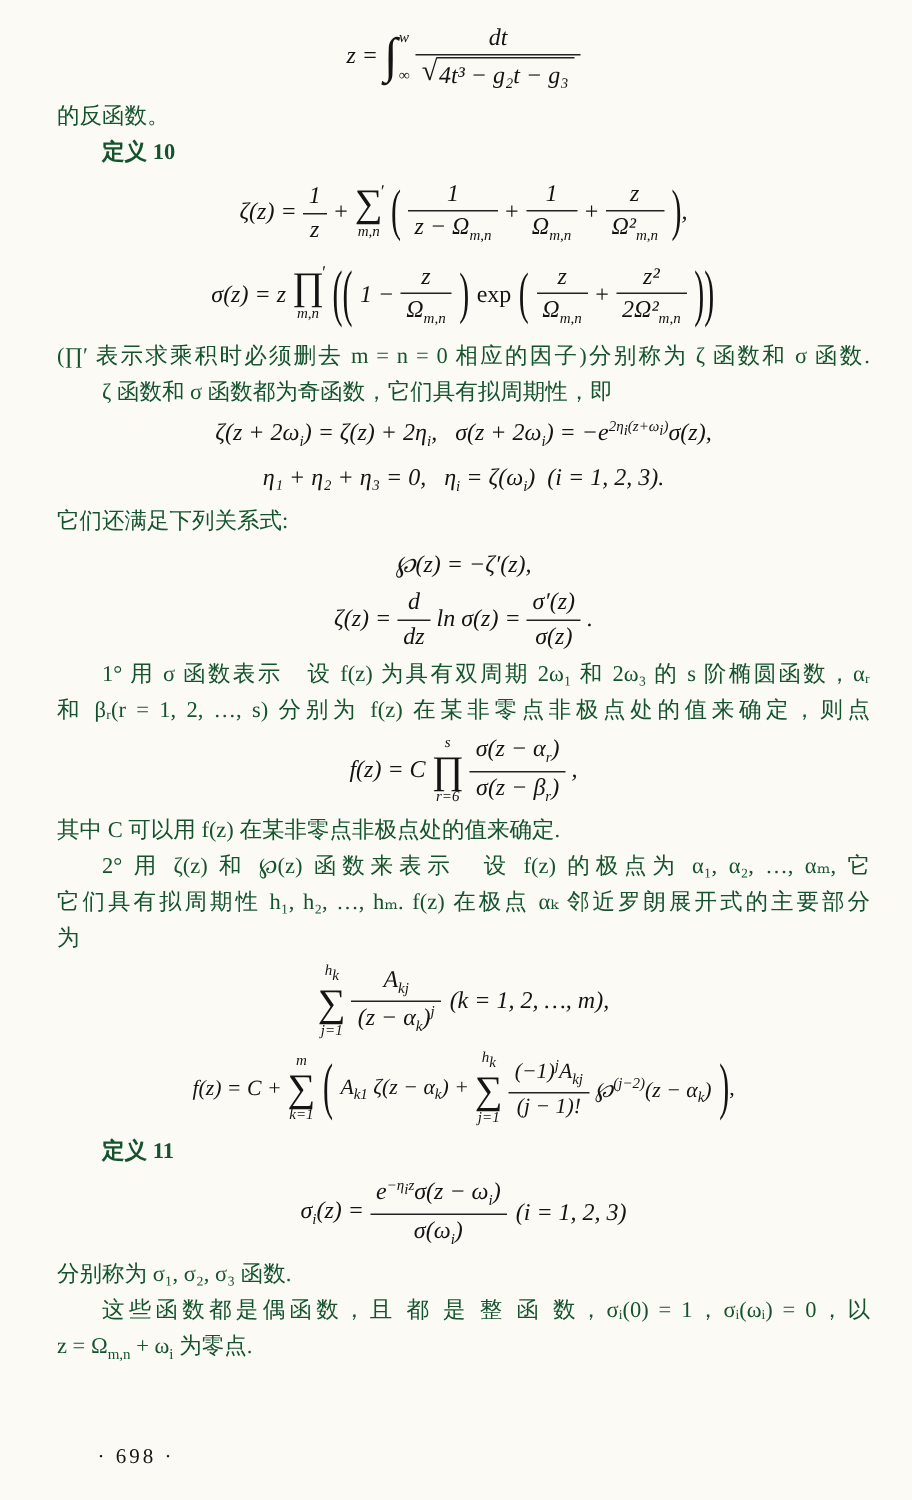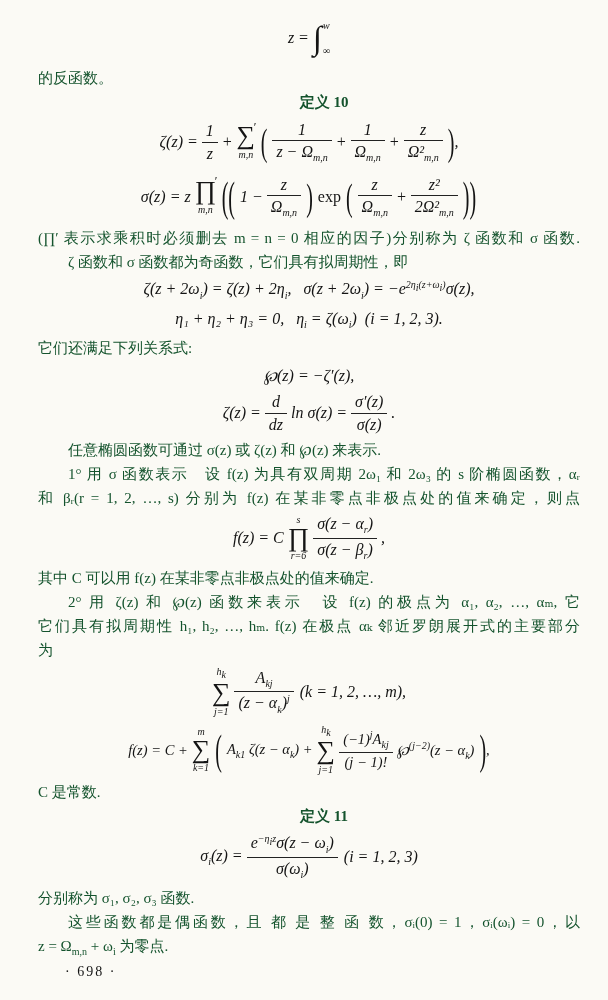--- a/index.html
+++ b/index.html
@@ -11,21 +11,21 @@
     overflow:hidden;
   }
   .page{position:relative;width:608px;height:1000px;}
   .content{padding:10px 28px 0 38px;}
   p.cn{
     font-size:15px;line-height:24px;margin:0;
     color:#14532d;
   }
   .indent{text-indent:2em;}
   .j{text-align:justify;text-align-last:justify;}
-  .bold{font-weight:bold;text-align:center;}
+  .bold{font-weight:bold;}
   
   .fml{
     display:flex;justify-content:center;align-items:center;
     font-size:16px;font-style:italic;margin:2px 0;min-height:44px;
   }
   .fml > *{margin:0 2px;}
   .fml.small{font-size:14.5px;}
   .frac{display:inline-flex;flex-direction:column;text-align:center;line-height:1.2;}
   .frac .n{padding:0 4px 1px;border-bottom:1.4px solid #222;}
   .frac .d{padding:1px 4px 0;}
@@ -59,20 +59,29 @@
 
     <div class="fml" style="min-height:52px">
       <span>z =</span>
       <span class="intwrap">
         <span class="int">∫</span>
         <span class="intlims">
           <span>w</span>
           <span>∞</span>
         </span>
       </span>
+      <span class="frac">
+        <span class="n">dt</span>
+        <span class="d">
+          <span class="sqrt">
+            <span class="sym">√</span>
+            <span class="rad">4t³ − g₂t − g₃</span>
+          </span>
+        </span>
+      </span>
     </div>
 
     <p class="cn">的反函数。</p>
     <p class="cn indent bold">定义 10</p>
 
     <div class="fml" style="min-height:52px">
       <span>ζ(z) =</span>
       <span class="frac">
         <span class="n">1</span>
         <span class="d">z</span>
@@ -153,21 +162,20 @@
         <span class="d">dz</span>
       </span>
       <span>ln σ(z) =</span>
       <span class="frac">
         <span class="n">σ′(z)</span>
         <span class="d">σ(z)</span>
       </span>
       <span>.</span>
     </div>
 
-    <p class="cn indent">任意椭圆函数可通过 σ(z) 或 ζ(z) 和 ℘(z) 来表示.</p>
     <p class="cn indent j">1° 用 σ 函数表示　设 f(z) 为具有双周期 2ω₁ 和 2ω₃ 的 s 阶椭圆函数，αᵣ</p>
     <p class="cn j">和 βᵣ(r = 1, 2, …, s) 分别为 f(z) 在某非零点非极点处的值来确定，则点</p>
 
     <div class="fml" style="min-height:52px">
       <span>f(z) = C</span>
       <span class="bigop">
         <span class="t">s</span>
         <span class="o">∏</span>
         <span class="b">r=6</span>
       </span>
@@ -213,21 +221,20 @@
       </span>
       <span class="frac">
         <span class="n">(−1)<sup>j</sup>A<sub>kj</sub></span>
         <span class="d">(j − 1)!</span>
       </span>
       <span>℘<sup>(j−2)</sup>(z − α<sub>k</sub>)</span>
       <span class="bp2">)</span>
       <span style="margin-left:-3px">,</span>
     </div>
 
-    <p class="cn">C 是常数.</p>
     <p class="cn indent bold">定义 11</p>
 
     <div class="fml" style="min-height:54px">
       <span>σ<sub>i</sub>(z) =</span>
       <span class="frac">
         <span class="n">e<sup>−η<sub>i</sub>z</sup>σ(z − ω<sub>i</sub>)</span>
         <span class="d">σ(ω<sub>i</sub>)</span>
       </span>
       <span class="cond">(i = 1, 2, 3)</span>
     </div>

